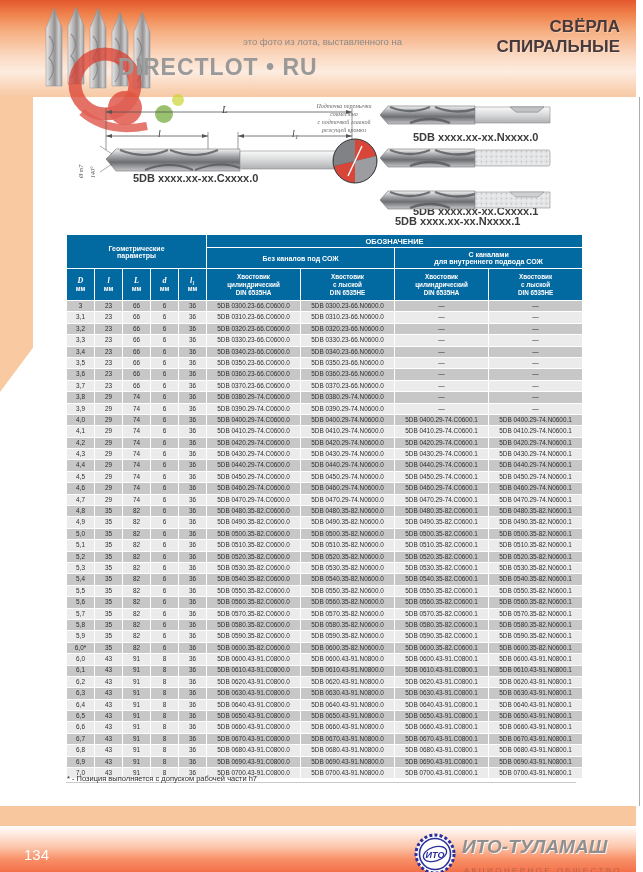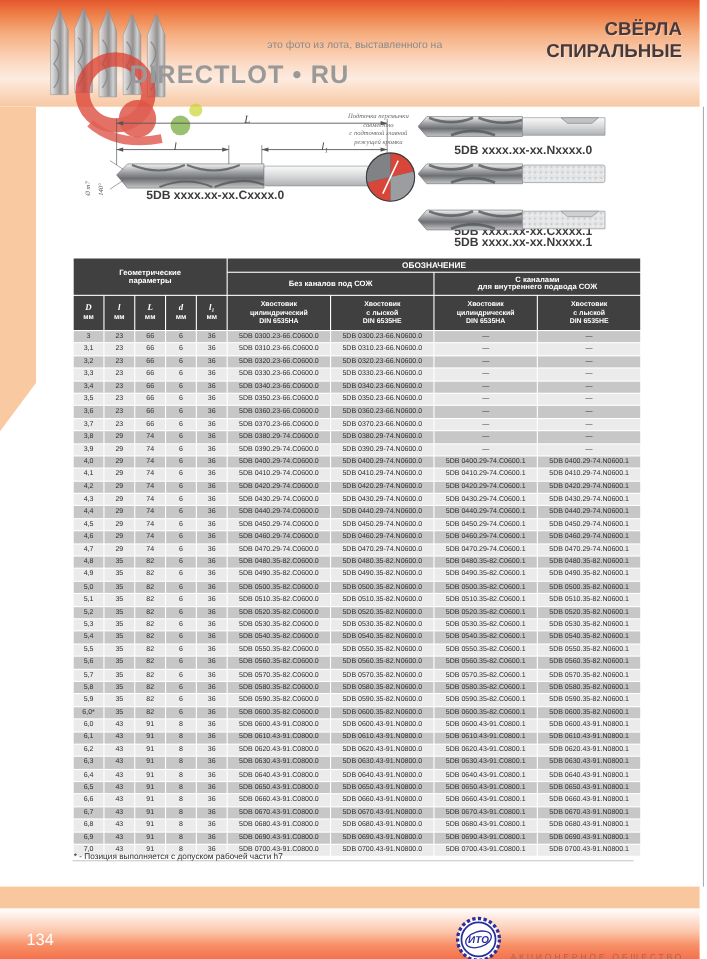--- a/index.html
+++ b/index.html
@@ -27,21 +27,21 @@
   .dim-letter{position:absolute;font-family:"Liberation Serif",serif;font-style:italic;
     font-size:10px;color:#444;}
   .rot-label{position:absolute;font-family:"Liberation Serif",serif;font-style:italic;font-size:6px;
     color:#555;transform:rotate(-90deg);transform-origin:left bottom;white-space:nowrap;}
   .note-text{position:absolute;left:294px;top:102px;width:100px;text-align:center;
     font-family:"Liberation Serif",serif;font-style:italic;font-size:6px;line-height:8px;
     color:#6a6a6a;white-space:pre-line;}
   
   .tbl-wrap{position:absolute;left:66px;top:234px;}
   table.cat{border-collapse:separate;border-spacing:1px;table-layout:fixed;width:509px;background:#fff;}
-  table.cat th{background:#404040;color:#fff;font-weight:bold;padding:0;vertical-align:middle;
+  table.cat th{background:#0369a1;color:#fff;font-weight:bold;padding:0;vertical-align:middle;
     text-align:center;}
   th.grp-top{font-size:7.5px;height:12px;}
   th.grp-mid{font-size:7px;height:20px;}
   th.geo{font-size:7px;}
   th.dim{height:31px;font-size:6.5px;line-height:8px;}
   th.dim i{font-family:"Liberation Serif",serif;font-style:italic;font-size:8px;}
   th.shank{height:31px;font-size:6.3px;line-height:8px;}
   .preline{white-space:pre-line;}
   table.cat td{padding:0;height:10.4px;text-align:center;vertical-align:middle;
     font-size:6.4px;line-height:1;color:#2d2d2d;}
@@ -188,21 +188,21 @@
     <rect x="95" y="5" width="75" height="16" rx="2" fill="url(#spk)" stroke="#8d8f92" stroke-width=".6"></rect>
   </svg>
   <div class="drawing-label" style="left:413px;top:173px;margin-top:32px;">5DB xxxx.xx-xx.Cxxxx.1</div>
 
   <svg width="178" height="26" viewBox="0 0 178 26" style="position:absolute;left:380px;top:187px;">
     <path d="M0,13 L8,4 L95,4 L95,22 L8,22 Z" fill="url(#flute)" stroke="#6f7073" stroke-width=".6"></path>
     <path d="M10,5 Q30,13 50,5 M30,21 Q50,13 70,21 M55,5 Q75,13 95,7" stroke="#55575a" stroke-width="2.4" fill="none" opacity=".8"></path>
     <path d="M95,5 L170,5 L170,21 L95,21 Z" fill="url(#spk)" stroke="#8d8f92" stroke-width=".6"></path>
     <path d="M130,5 L136,10 L158,10 L164,5 Z" fill="#cfd0d2" stroke="#8d8f92" stroke-width=".6"></path>
   </svg>
-  <div class="drawing-label" style="left:413px;top:215px;">5DB xxxx.xx-xx.Nxxxx.1</div>
+  <div class="drawing-label" style="left:395px;top:215px;">5DB xxxx.xx-xx.Nxxxx.1</div>
 
   <div class="tbl-wrap">
     <table class="cat">
         <colgroup>
           <col style="width:27px">
           <col style="width:27px">
           <col style="width:27px">
           <col style="width:27px">
           <col style="width:27px">
           <col style="width:93px">
@@ -713,16 +713,17 @@
   <div class="footer">
     <div class="footer-strip"></div>
     <div class="footer-grad" style="background:linear-gradient(to bottom,#ffffff 0%,#fcc7ac 45%,#f79068 72%,#f4714a 100%);"></div>
     <div class="page-number">134</div>
     <svg class="gear-logo" width="44" height="44" viewBox="0 0 44 44">
       <circle cx="22" cy="22" r="19" fill="#fff" stroke="#2b2f9c" stroke-width="3" stroke-dasharray="3,2.2"></circle>
       <circle cx="22" cy="22" r="15.5" fill="#fff" stroke="#2b2f9c" stroke-width="1.6"></circle>
       <ellipse cx="22" cy="22" rx="12" ry="7" fill="none" stroke="#2b2f9c" stroke-width="1.2" transform="rotate(-18 22 22)"></ellipse>
       <text x="22" y="25.5" text-anchor="middle" font-size="9" font-style="italic" font-weight="bold" font-family="Liberation Sans, sans-serif" fill="#2b2f9c">ИТО</text>
     </svg>
+    <div class="company">ИТО-ТУЛАМАШ</div>
     <div class="company-sub">АКЦИОНЕРНОЕ ОБЩЕСТВО</div>
   </div>
 
 </div>
 
 </body></html>

